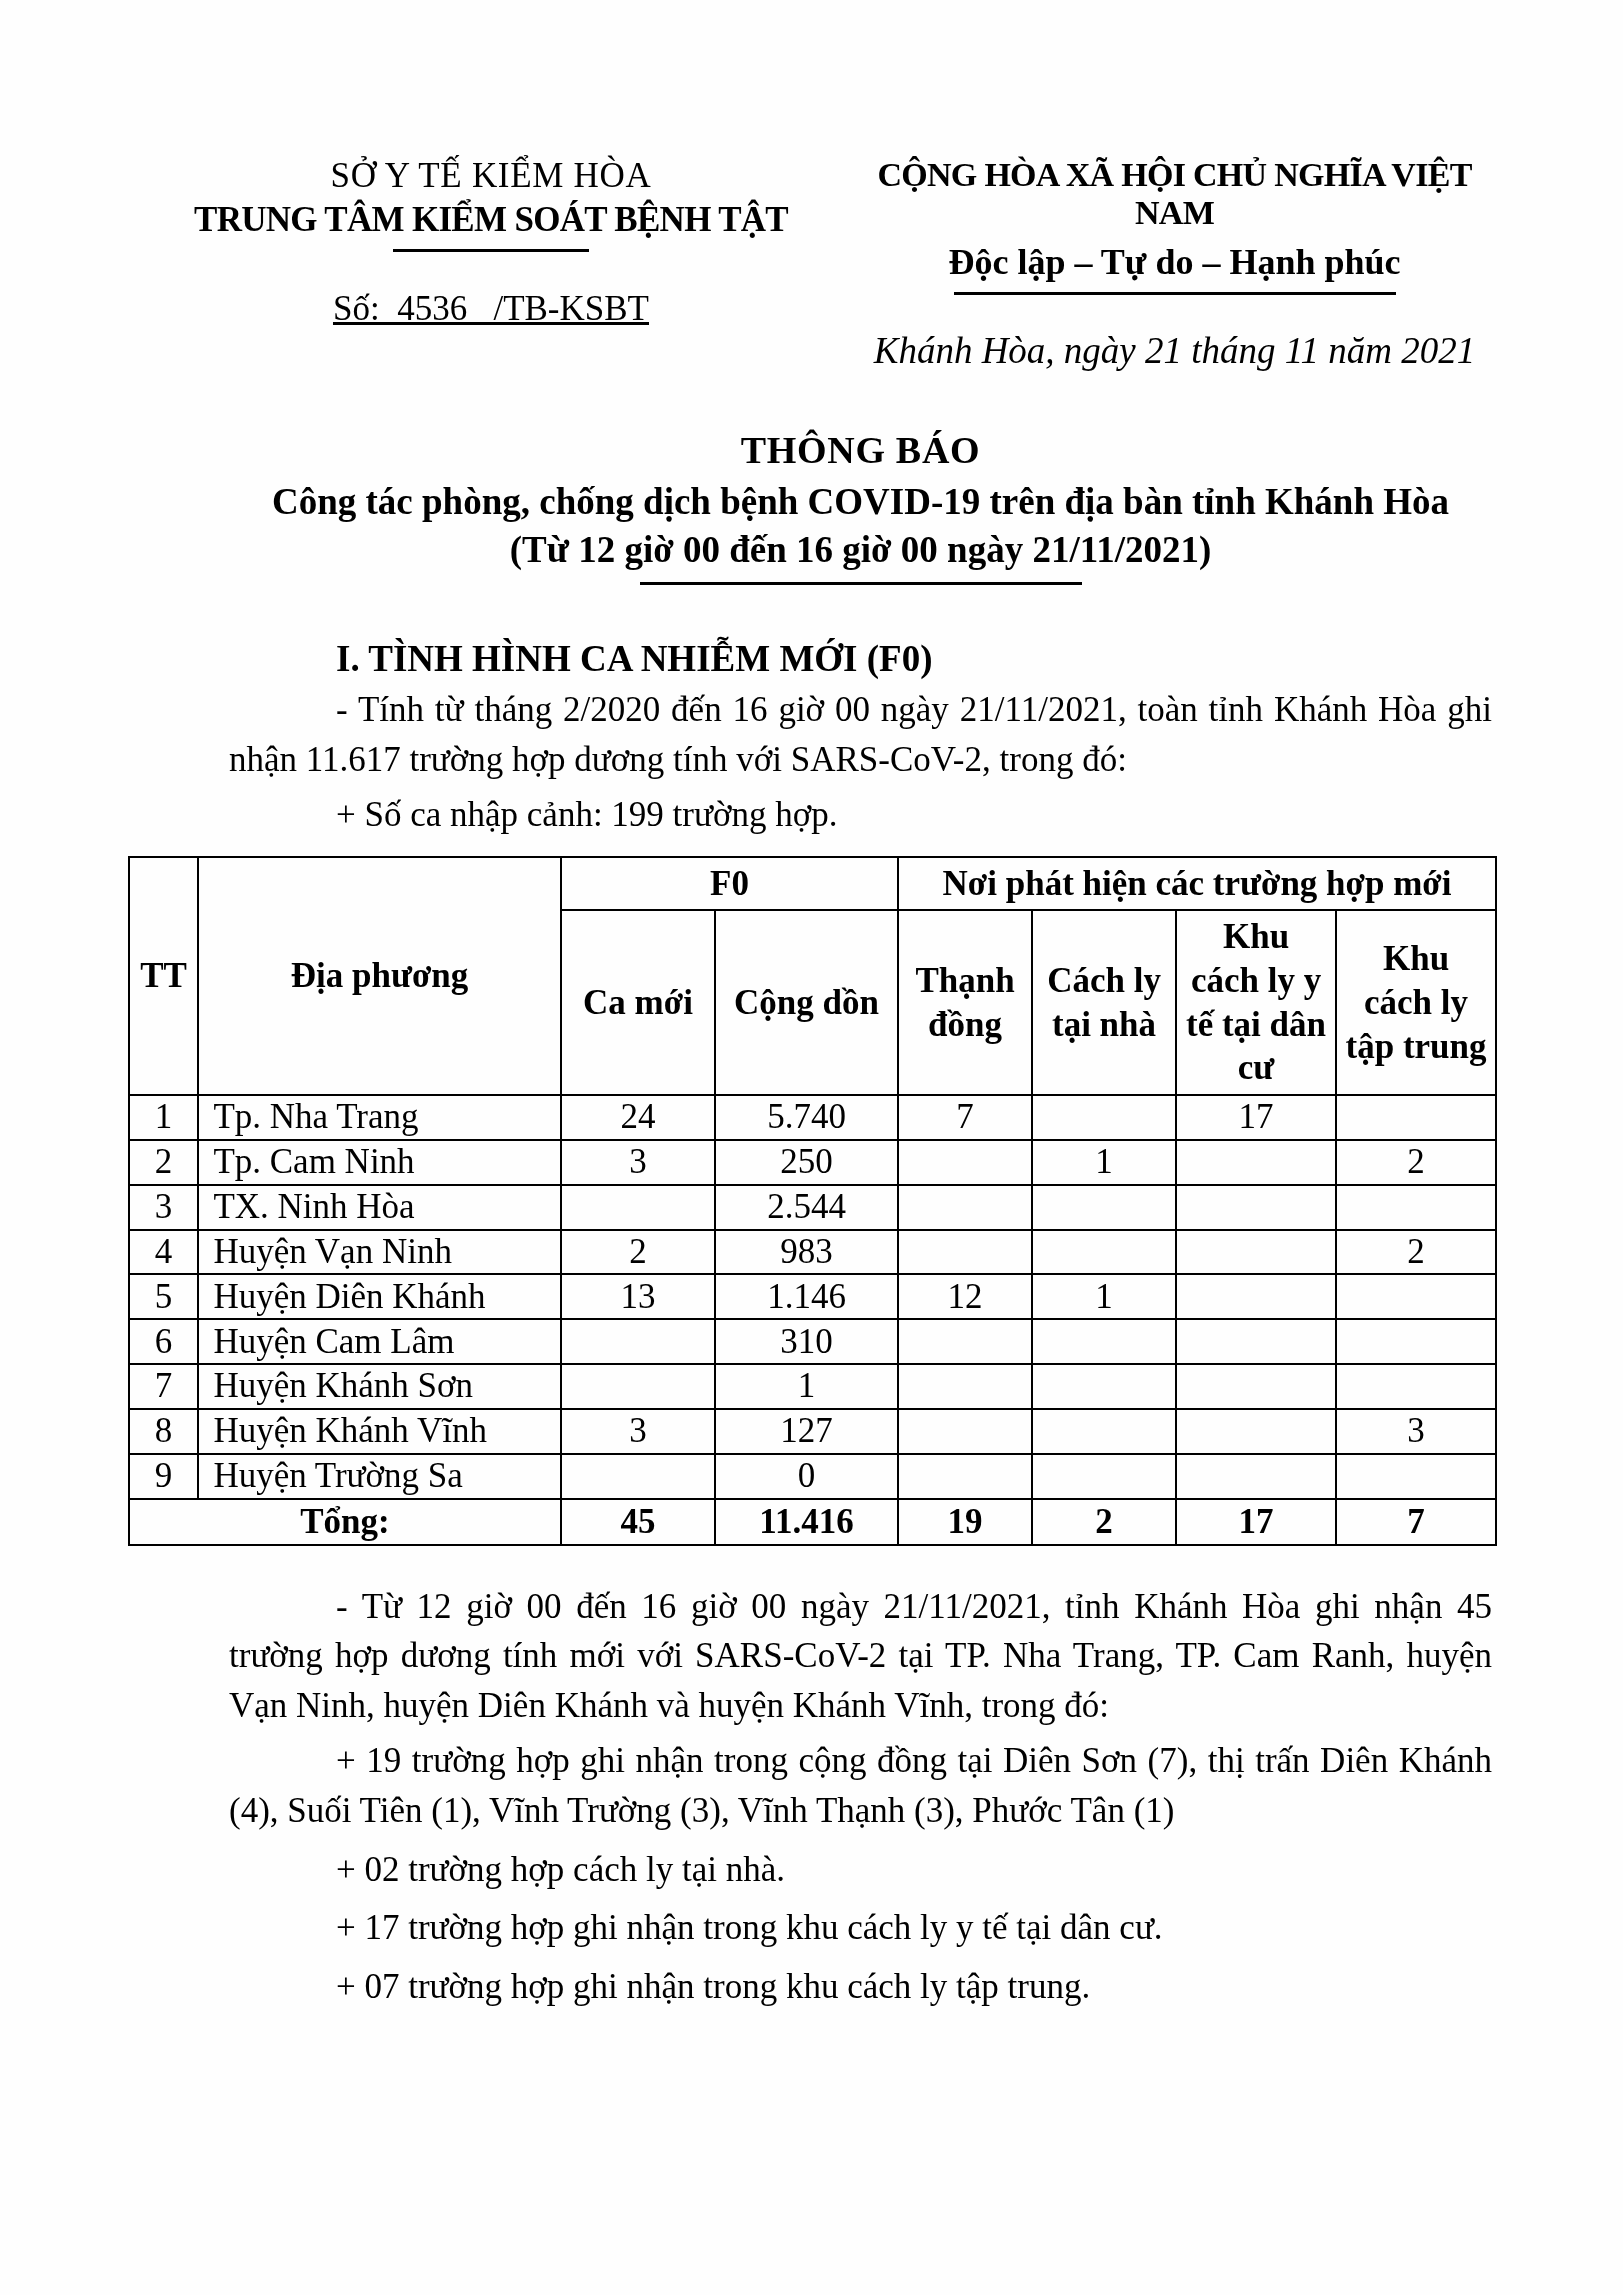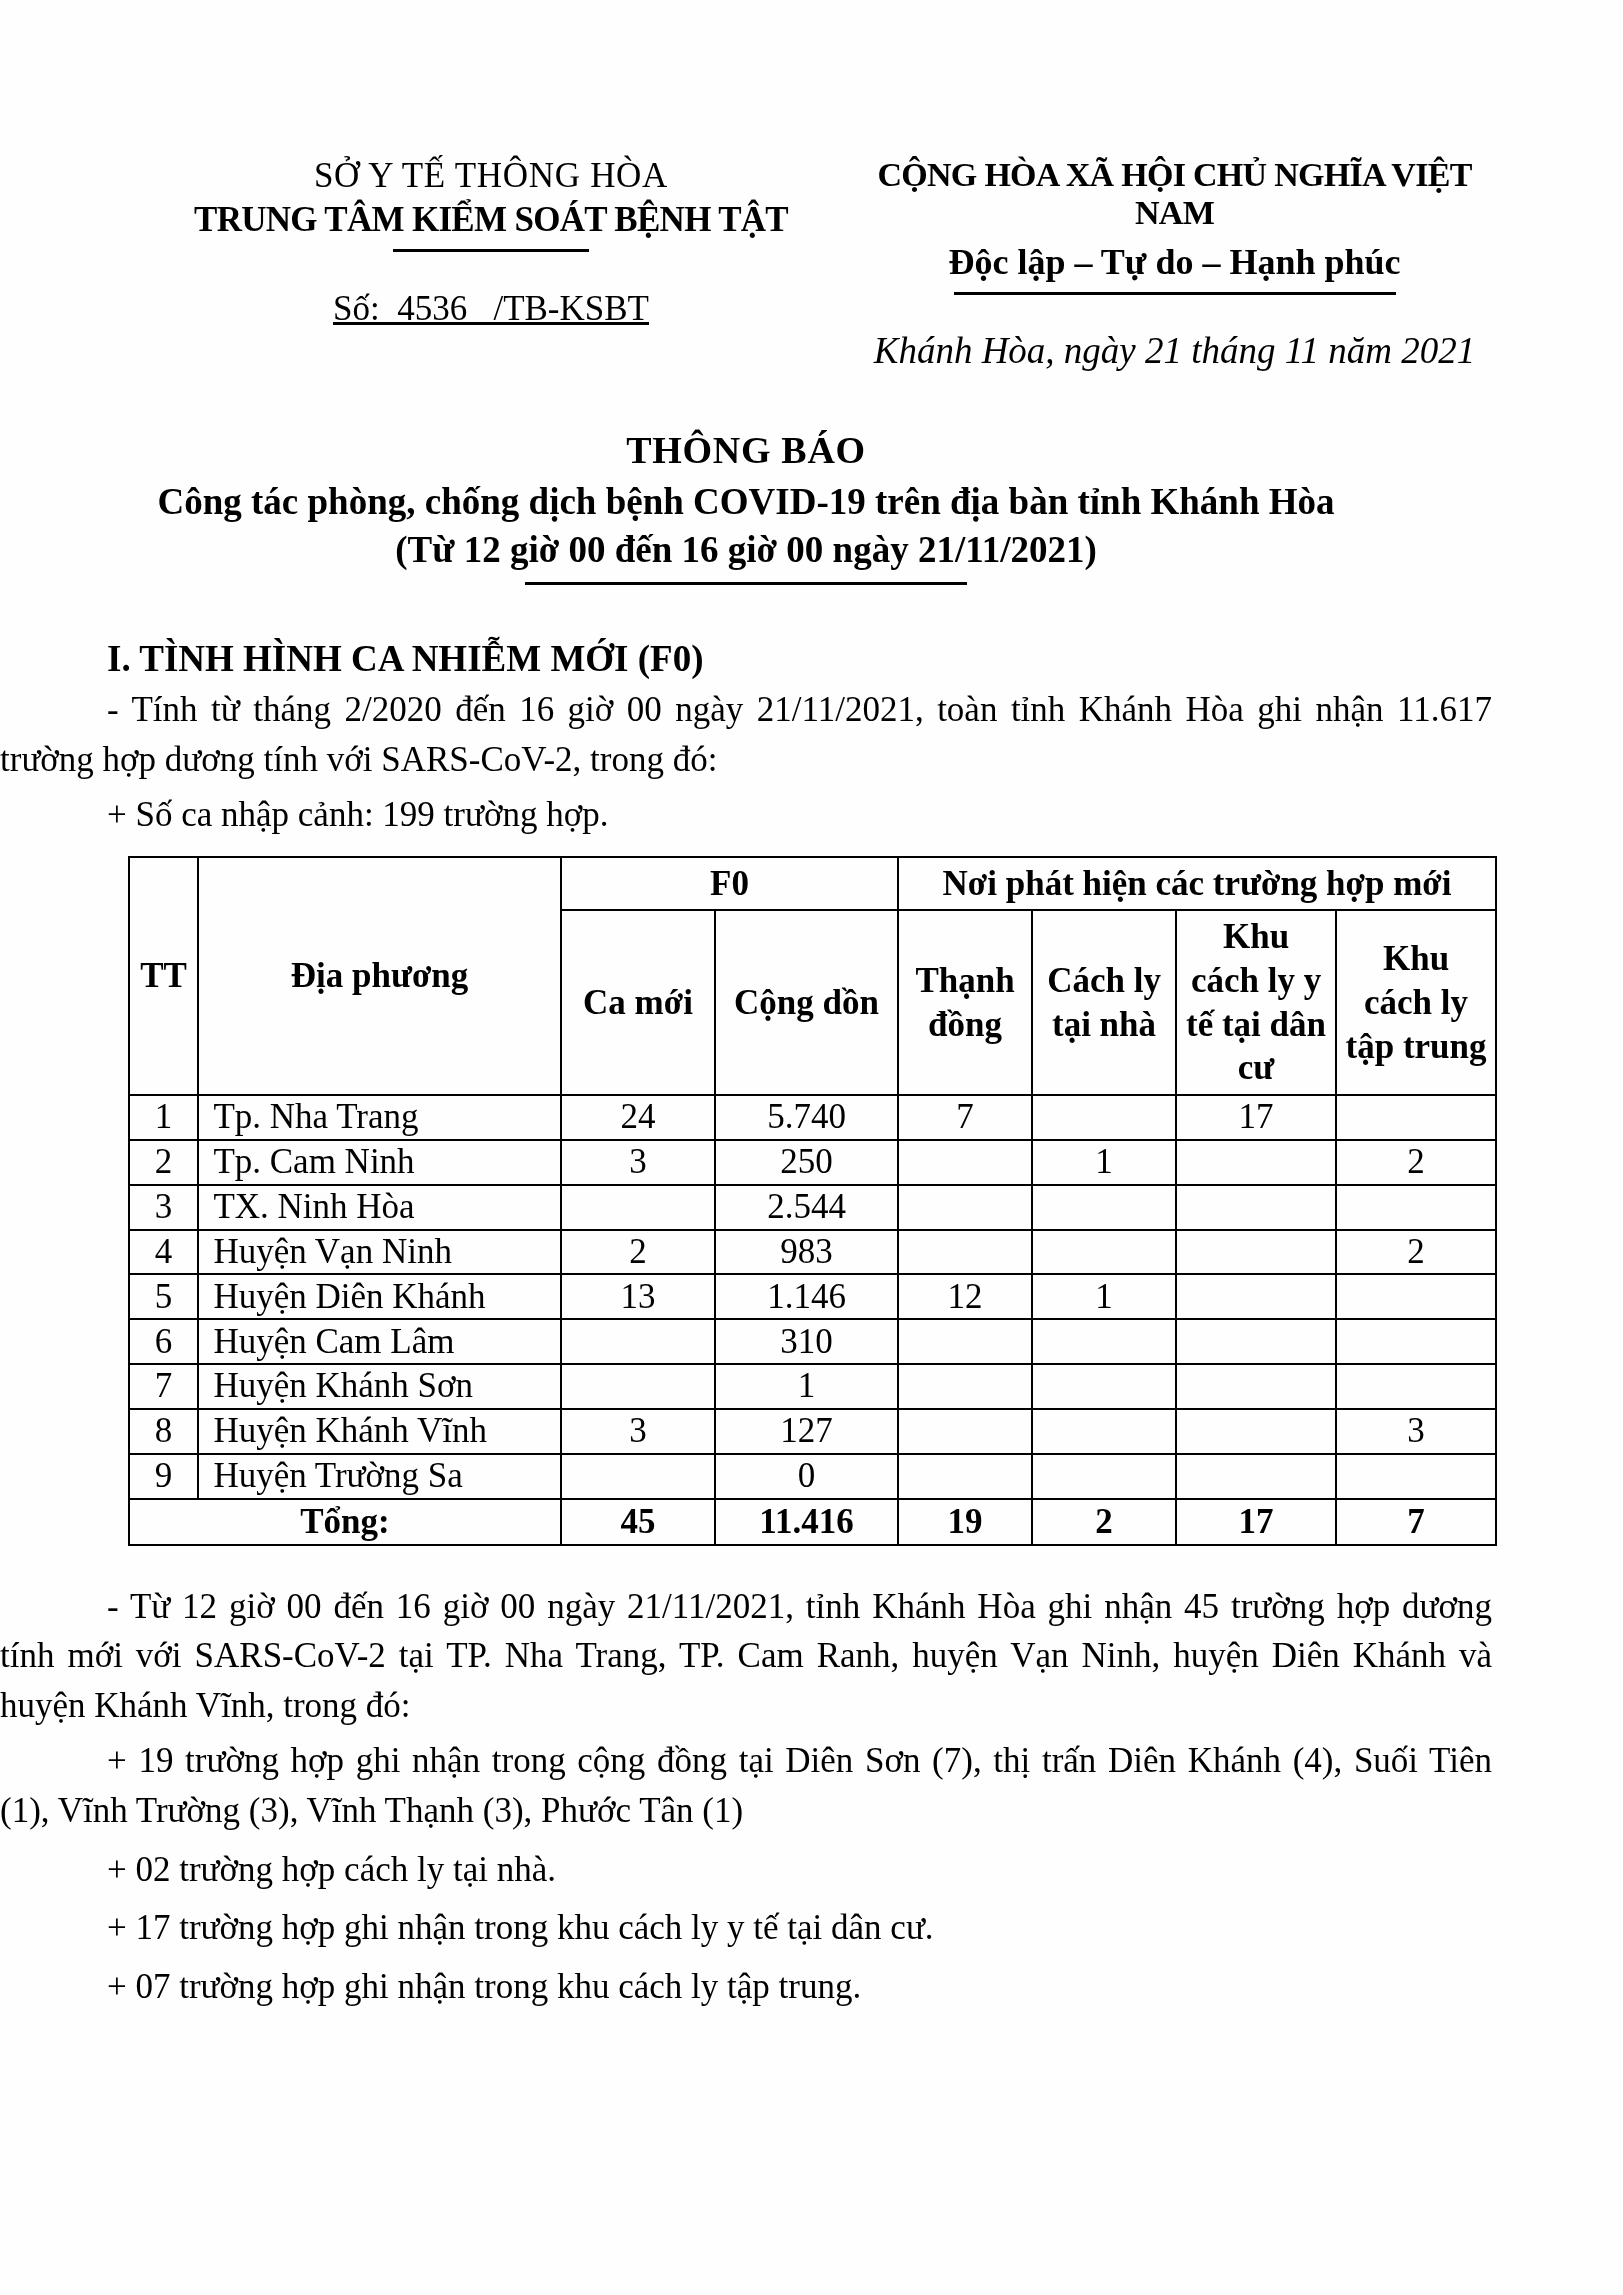--- a/index.html
+++ b/index.html
@@ -23,21 +23,21 @@
   .org-name     { font-size:35px; font-weight:bold; letter-spacing:-0.7px; margin-top:3.9px; }
   .rule         { border-top:3.3px solid #000; }
   .rule-left    { width:196px; margin:9.2px auto 0; }
   .doc-number   { font-size:35px; margin-top:37px; white-space:pre-wrap;text-decoration:underline; }
   .nation-line  { font-size:34px; font-weight:bold; letter-spacing:-0.7px; }
   .motto-line   { font-size:36px; font-weight:bold; margin-top:9.2px; }
   .rule-right   { width:442px; margin:9.2px auto 0; }
   .date-line    { font-size:37px; font-style:italic; margin-top:34px; }
 
   
-  .text-col { margin-right:131px; } 
+  .text-col { margin-left:229px; margin-right:131px; } 
   .title-block { margin-top:56px; text-align:center; }
   .title-heading { font-size:38px; font-weight:bold; letter-spacing:0.7px; }
   .title-subject { font-size:37px; font-weight:bold; margin-top:7.9px; }
   .title-time    { font-size:37px; font-weight:bold; margin-top:5.2px; }
   .rule-title    { width:442px; margin:10.5px auto 0; }
 
   
   .section-heading { margin-top:52px; padding-left:107px; font-size:37px; font-weight:bold; }
   .para {
     font-size:35px; line-height:1.42;
@@ -67,21 +67,21 @@
   table.cases tr.total-row td { font-weight:bold; height:46px; }
   th.h-f0-row { height:43px; padding:1.3px 7.9px; }
 </style>
 </head>
 <body>
 
 <div class="page">
 
   <div class="header-row">
     <div class="header-left">
-      <div class="org-parent">SỞ Y TẾ THÔNG HÒA</div>
+      <div class="org-parent">SỞ Y TẾ KIỂM HÒA</div>
       <div class="org-name">TRUNG TÂM KIỂM SOÁT BỆNH TẬT</div>
       <div class="rule rule-left"></div>
       <div class="doc-number">Số:  4536   /TB-KSBT</div>
     </div>
     <div class="header-right">
       <div class="nation-line">CỘNG HÒA XÃ HỘI CHỦ NGHĨA VIỆT NAM</div>
       <div class="motto-line">Độc lập – Tự do – Hạnh phúc</div>
       <div class="rule rule-right"></div>
       <div class="date-line">Khánh Hòa, ngày 21 tháng 11 năm 2021</div>
     </div>

